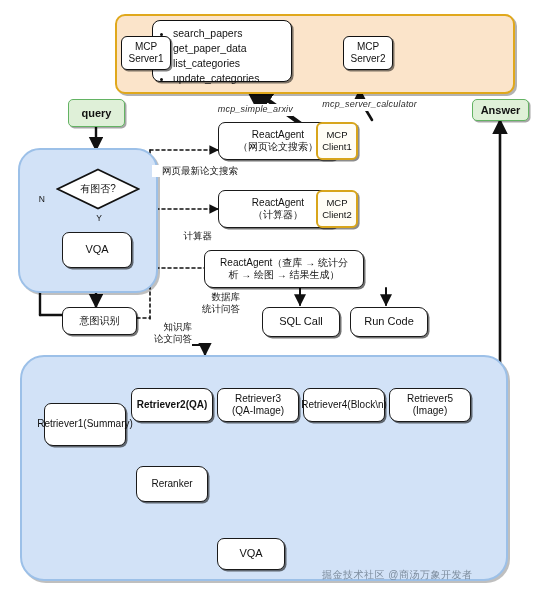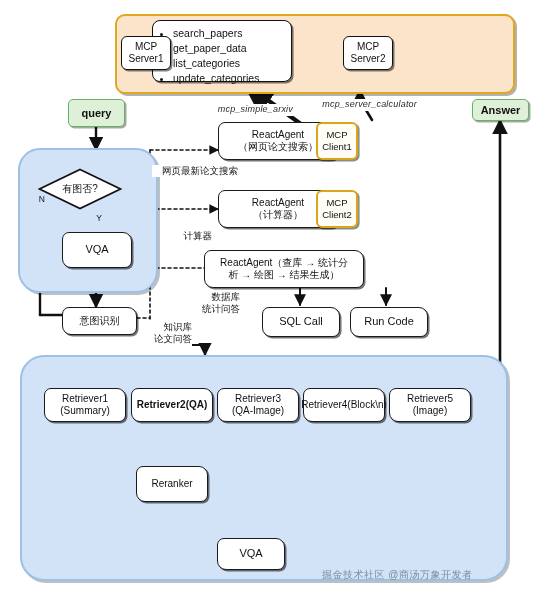--- a/index.html
+++ b/index.html
@@ -251,21 +251,21 @@
 
   <div class="pill" style="left:68px;top:99px;width:57px;height:28px;">query</div>
 
   <div class="pill" style="left:472px;top:99px;width:57px;height:22px;">Answer</div>
 
   <div class="lbl mono" style="left:203px;top:104px;width:90px;">mcp_simple_arxiv</div>
   <div class="lbl mono" style="left:299px;top:99px;width:118px;font-style:italic;">mcp_server_calculator</div>
 
   <div class="container blue rounded-lg" style="left:18px;top:148px;width:140px;height:145px;"></div>
 
-  <div class="diamond" style="left:38px;top:168px;width:84px;height:42px;">
+  <div class="diamond" style="left:56px;top:168px;width:84px;height:42px;">
     <svg width="84" height="42" viewBox="0 0 84 42">
       <path d="M42,1.5 L82.5,21 L42,40.5 L1.5,21 Z" fill="#ffffff" stroke="#111" stroke-width="1.8"></path>
     </svg>
     <div class="dlabel">有图否?</div>
   </div>
 
   <div class="lbl tiny" style="left:33px;top:194px;width:12px;background:transparent;">N</div>
   <div class="lbl tiny" style="left:90px;top:213px;width:12px;background:transparent;">Y</div>
 
   <div class="node md" style="left:62px;top:232px;width:70px;height:36px;">VQA</div>
@@ -298,21 +298,21 @@
   <div class="lbl" style="left:186px;top:291px;width:54px;">数据库
 统计问答</div>
   <div class="lbl" style="left:146px;top:321px;width:46px;">知识库
 论文问答</div>
 
   <div class="node md" style="left:262px;top:307px;width:78px;height:30px;">SQL Call</div>
   <div class="node md" style="left:350px;top:307px;width:78px;height:30px;">Run Code</div>
 
   <div class="container blue" style="left:20px;top:355px;width:488px;height:226px;border-radius:24px;"></div>
 
-  <div class="node xs" style="left:44px;top:388px;width:82px;height:34px;flex-direction:column;">
+  <div class="node xs" style="left:44px;top:403px;width:82px;height:43px;flex-direction:row;">
     <span>Retriever1</span>
     <span>(Summary)</span>
   </div>
   <div class="node xs" style="left:131px;top:388px;width:82px;height:34px;font-weight:bold;">
     <span>Retriever2</span>
     <span>(QA)</span>
   </div>
   <div class="node xs" style="left:217px;top:388px;width:82px;height:34px;flex-direction:column;">
     <span>Retriever3</span>
     <span>(QA-Image)</span>

